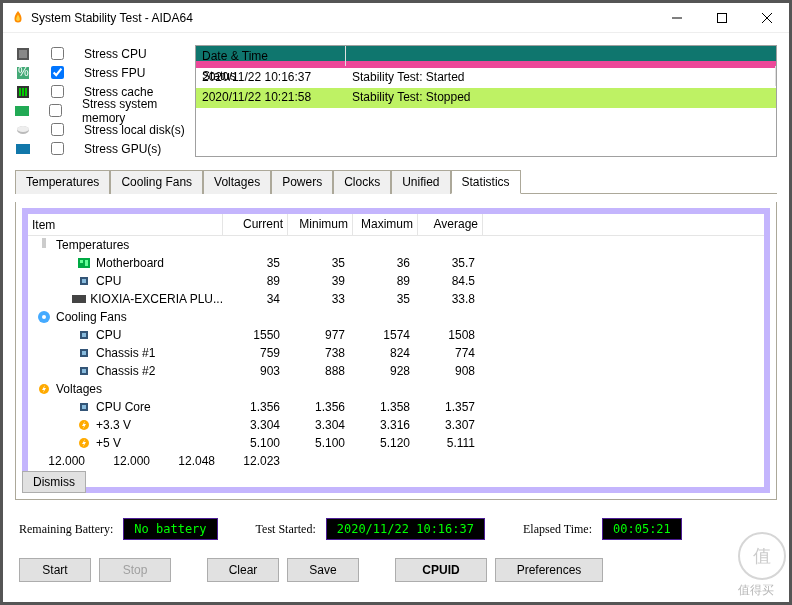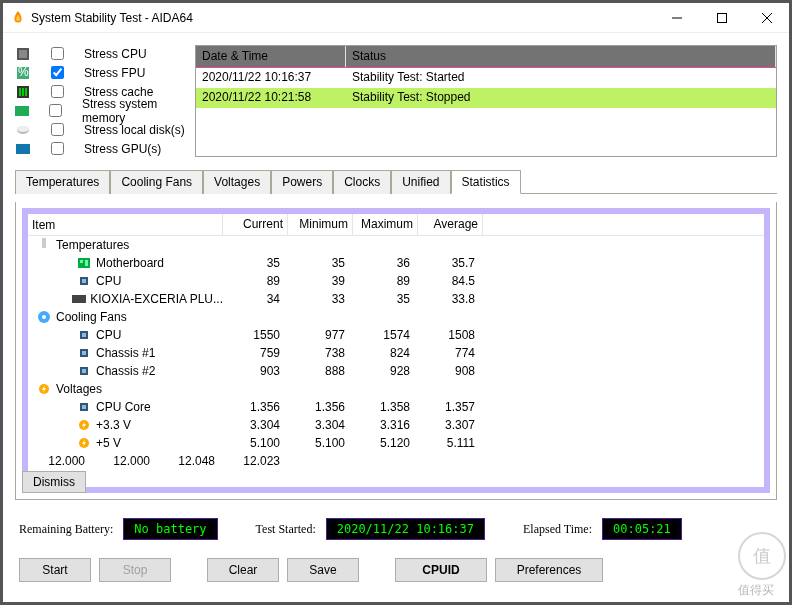--- a/index.html
+++ b/index.html
@@ -10,21 +10,21 @@
 .titlebar .title { flex: 1; font-size: 12px; }
 .titlebar .ctrl { width: 45px; height: 29px; display: flex; align-items: center; justify-content: center; }
 .titlebar .ctrl svg { width: 10px; height: 10px; }
 .content { flex: 1; padding: 12px; display: flex; flex-direction: column; gap: 8px; }
 .toprow { display: flex; gap: 8px; }
 .stress-col { width: 172px; display: flex; flex-direction: column; gap: 2px; }
 .stress-item { display: flex; align-items: center; gap: 20px; height: 17px; }
 .stress-item .sicon { width: 16px; height: 16px; display:flex; align-items:center; justify-content:center; }
 .stress-item input[type=checkbox]{ width:13px; height:13px; }
 .log-table { flex:1; border:1px solid #a0a0a0; background:#fff; }
-.log-head { display:flex; height:22px; border-bottom:1px solid #ec4899; background:#737373; }
+.log-head { display:flex; height:22px; border-bottom:7px solid #ec4899; background:#0f766e;flex-direction:column; }
 .log-head > div { padding:3px 6px; border-right:1px solid #e0e0e0; }
 .log-row { display:flex; height:20px; }
 .log-row.sel { background:#bef264; }
 .log-row > div { padding:2px 6px; }
 .log-c1 { width:150px; }
 .log-c2 { flex:1; }
 .tabs { display:flex; border-bottom:1px solid #aca899; margin-top:4px; }
 .tab { padding:4px 10px; border:1px solid #aca899; border-bottom:none; background:#f0f0f0; margin-right:0px; position:relative; top:1px; font-size:12px; }
 .tab.active { background:#fff; border-bottom:1px solid #fff; z-index:2; }
 .stats-wrap { border:1px solid #aca899; border-top:none; flex:1; padding:6px; display:flex; flex-direction:column; overflow:hidden; position:relative; }

